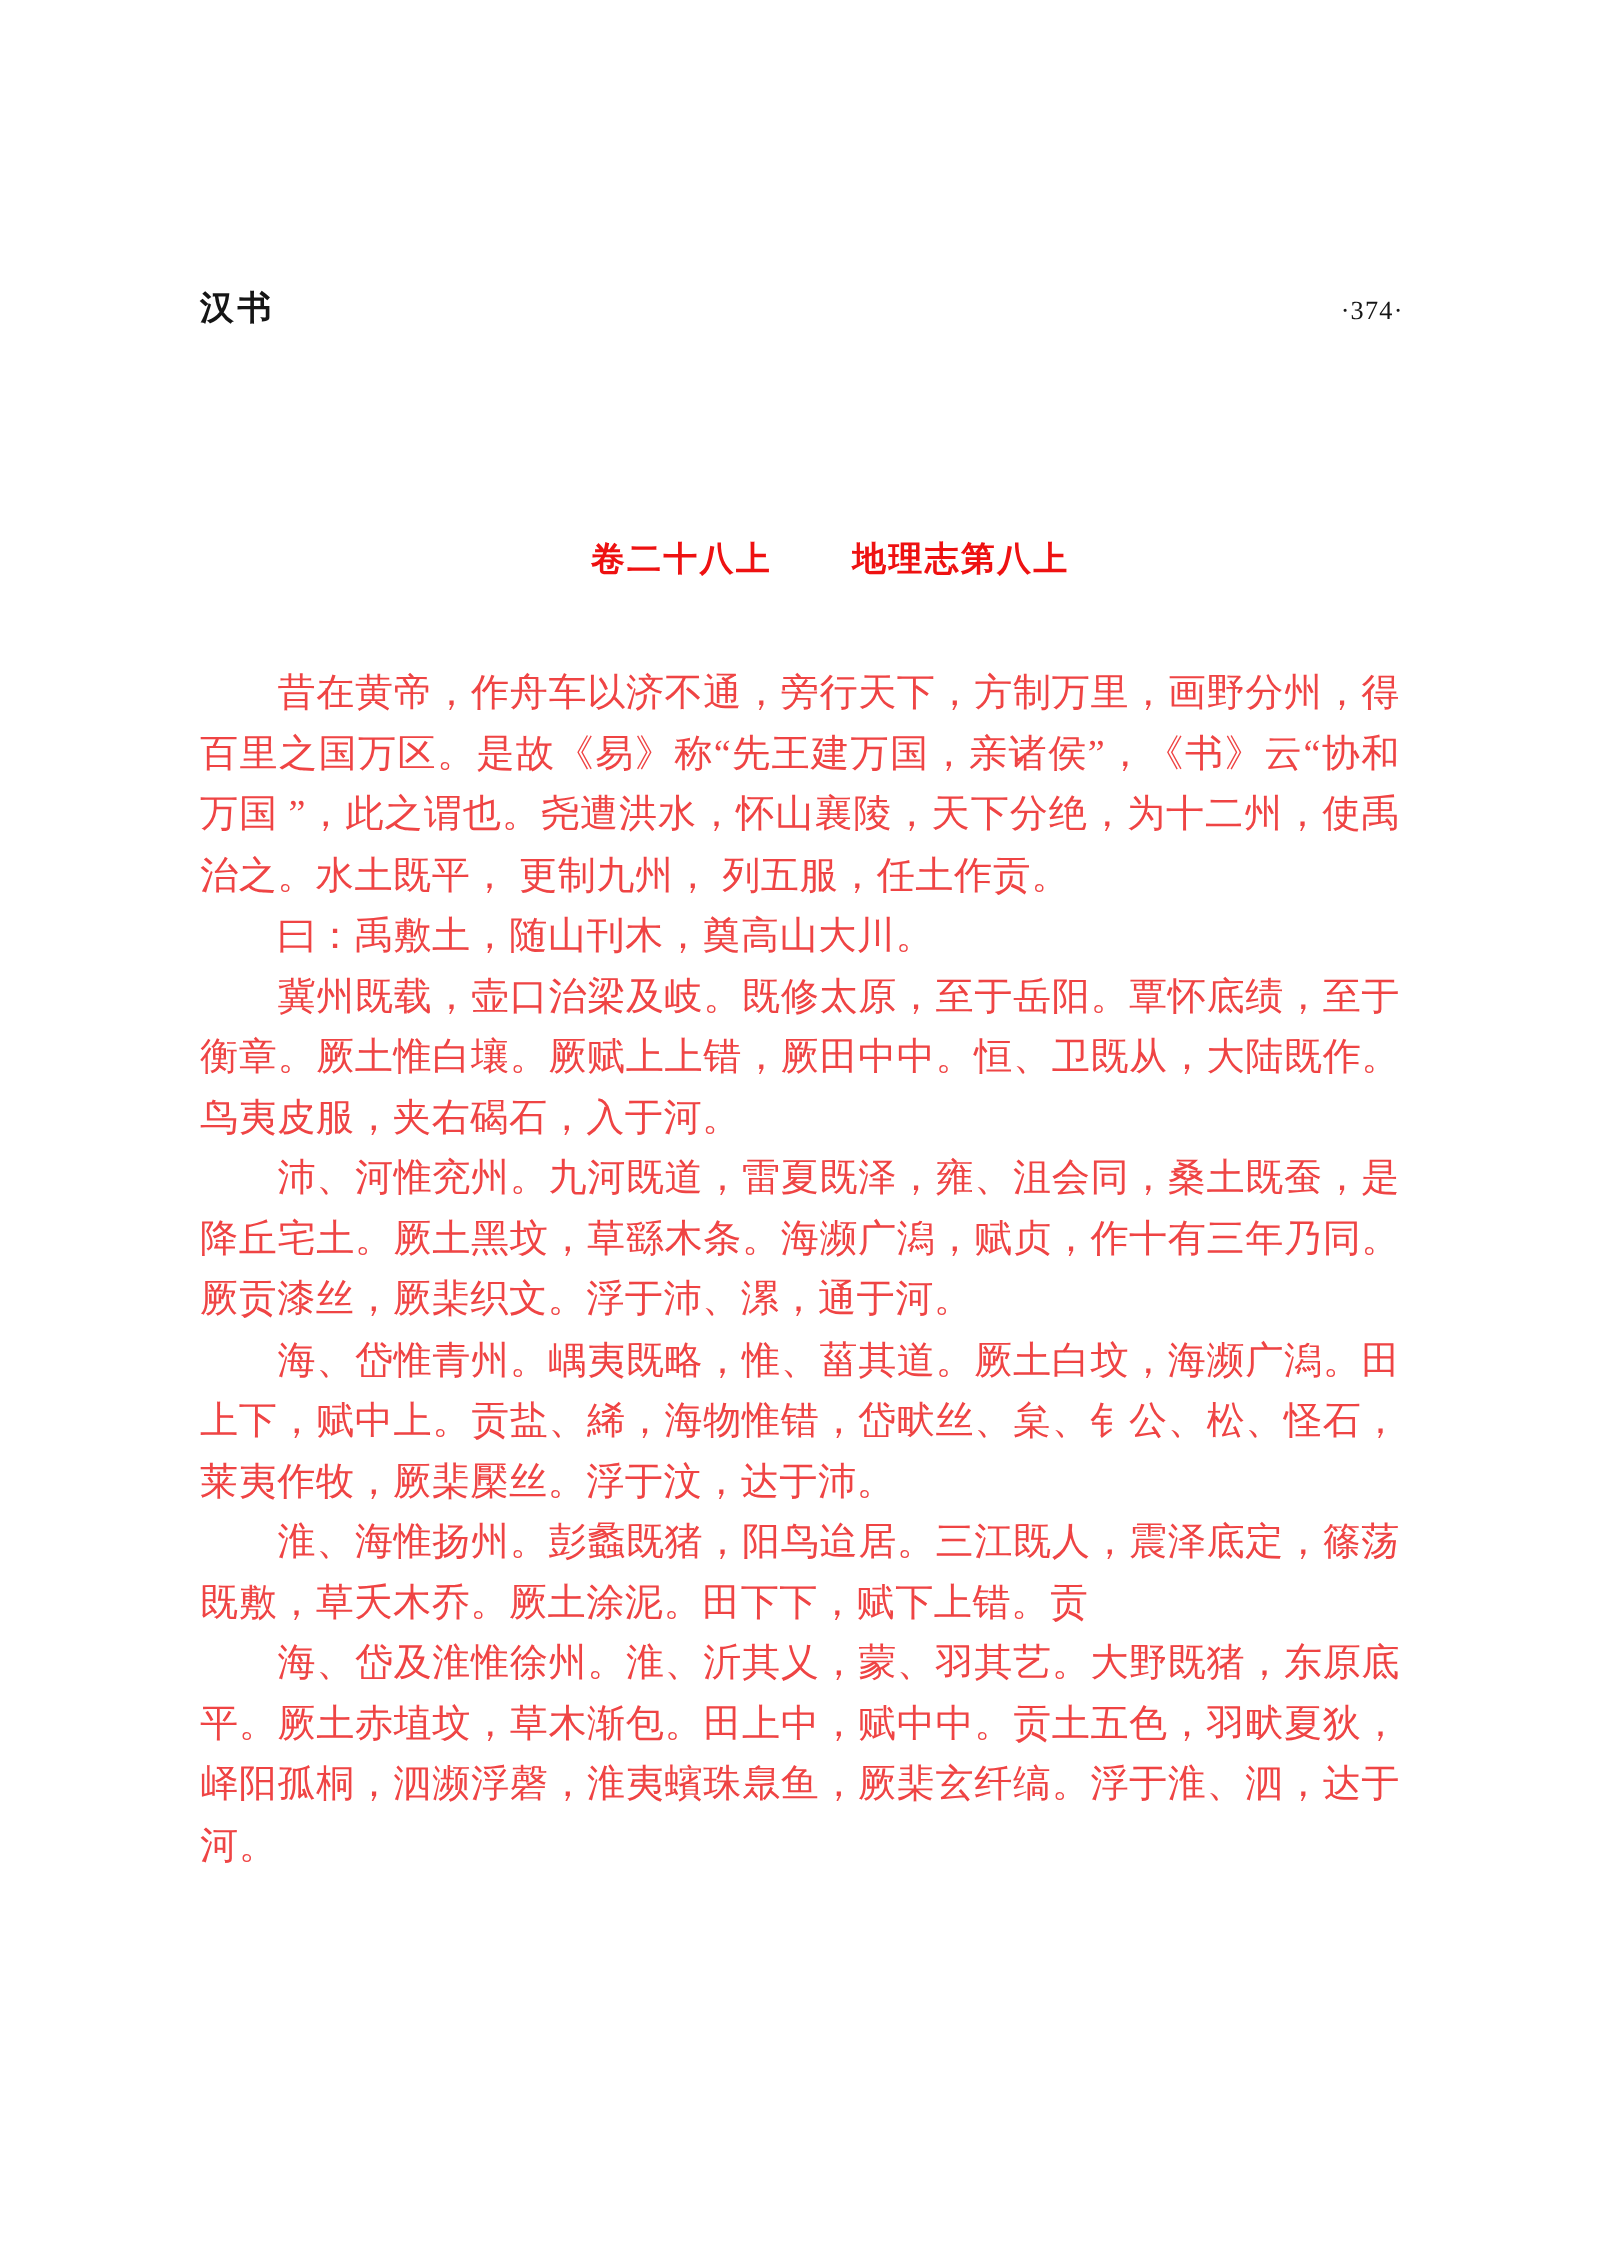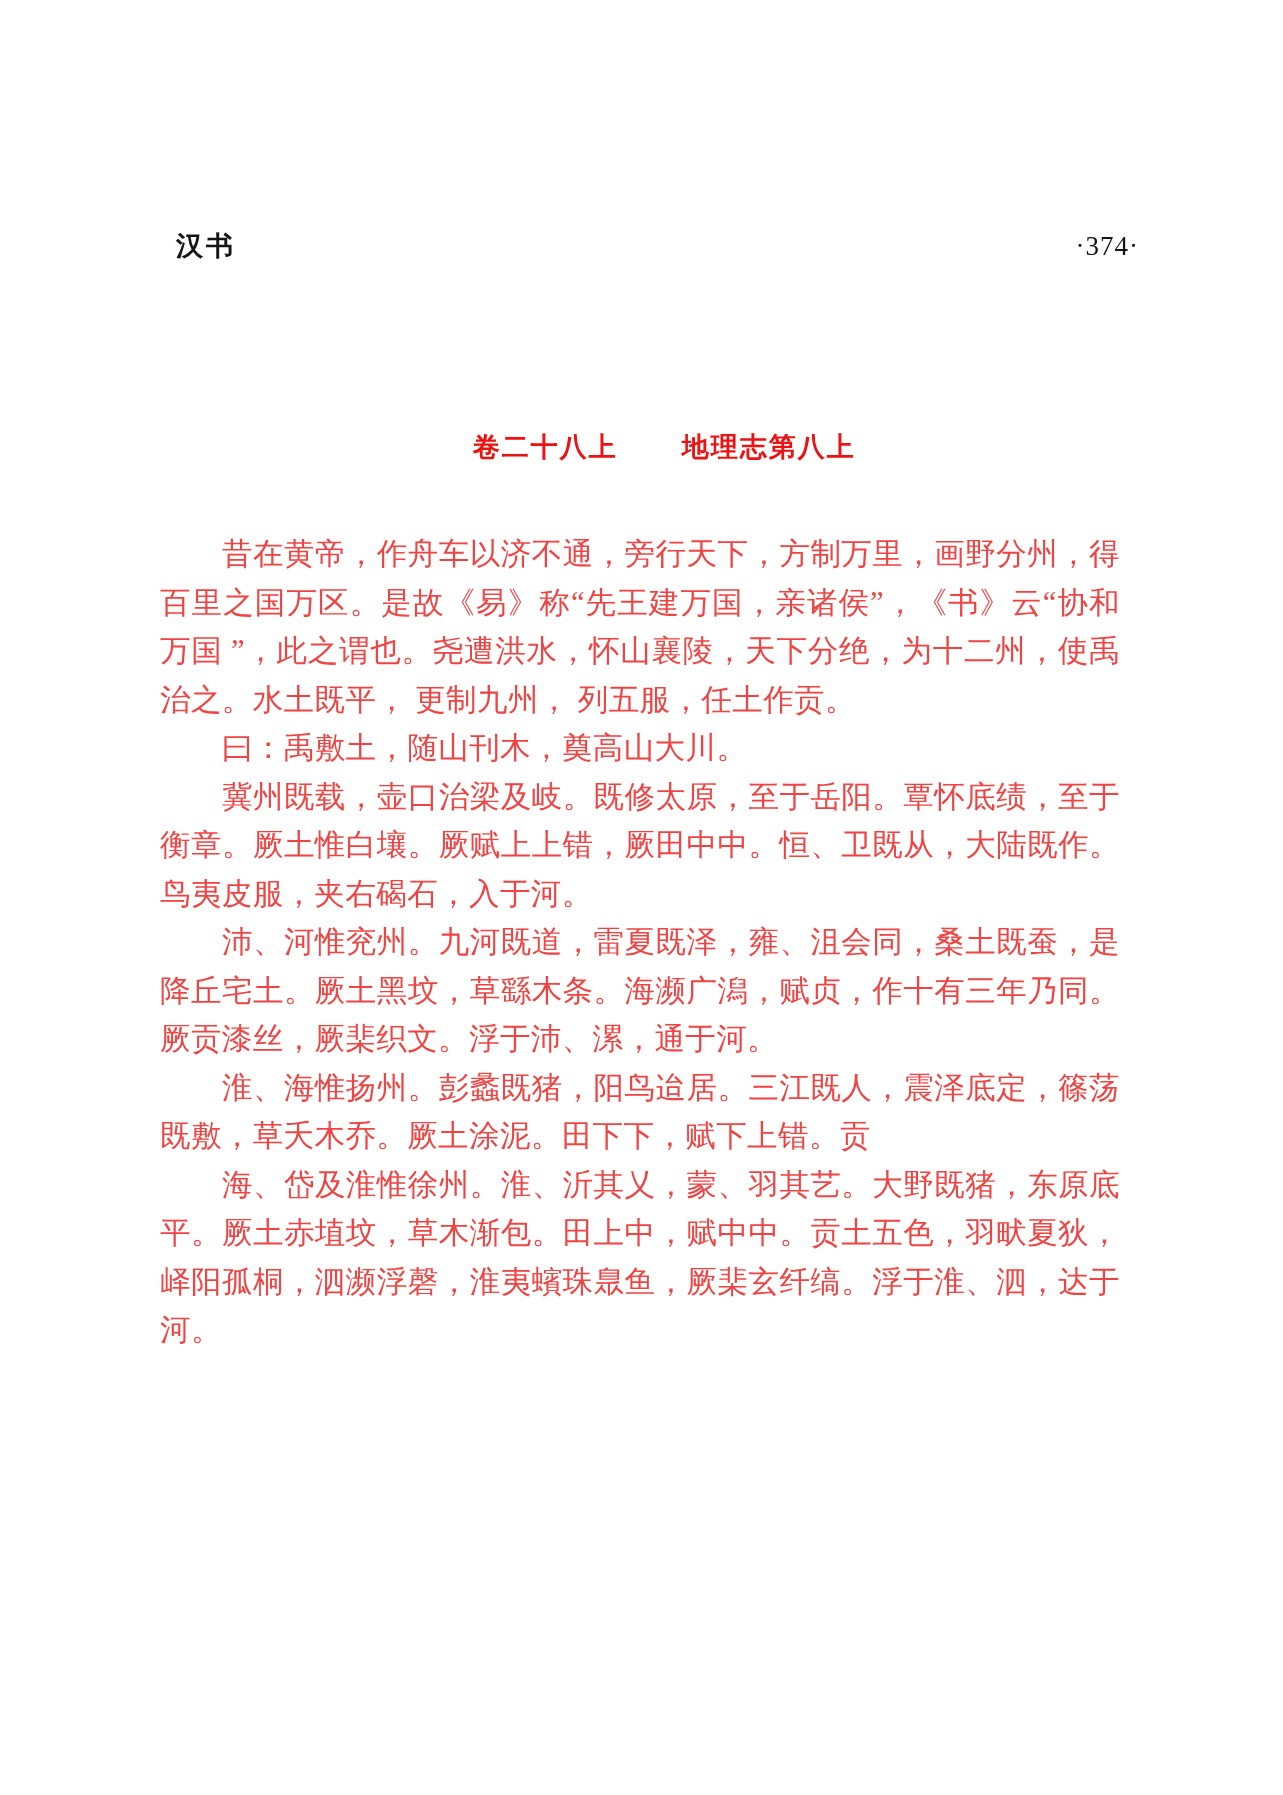--- a/index.html
+++ b/index.html
@@ -19,38 +19,38 @@
     position: absolute;
     left: 0;
     top: 0;
     width: 1283px;
     height: 1795px;
     box-sizing: border-box;
     padding: 0;
   }
   .header {
     position: absolute;
-    left: 176px;
+    left: 160px;
     top: 228px;
     width: 963px;
     height: 44px;
     display: flex;
     align-items: baseline;
     justify-content: space-between;
   }
   .header-title {
     font-family: "DejaVu Serif", "Liberation Serif", serif;
     font-weight: 700;
     font-size: 27px;
     letter-spacing: 3px;
     color: #151515;
   }
   .header-page {
     font-family: "Liberation Serif", "DejaVu Serif", serif;
-    font-size: 27px;
+    font-size: 21px;
     color: #151515;
     letter-spacing: 1px;
   }
   .chapter-title {
     position: absolute;
     left: 160px;
     top: 398px;
     width: 963px;
     text-align: center;
     color: #ee1111;
@@ -93,17 +93,18 @@
 
   <div class="chapter-title">
     <span>卷二十八上</span><span class="seg-gap"></span><span>地理志第八上</span>
   </div>
 
   <div class="body-text">
     <p class="para">昔在黄帝，作舟车以济不通，旁行天下，方制万里，画野分州，得百里之国万区。是故《易》称“先王建万国，亲诸侯”，《书》云“协和万国 ”，此之谓也。尧遭洪水，怀山襄陵，天下分绝，为十二州，使禹治之。水土既平， 更制九州， 列五服，任土作贡。</p>
     <p class="para">曰：禹敷土，随山刊木，奠高山大川。</p>
     <p class="para">冀州既载，壶口治梁及岐。既修太原，至于岳阳。覃怀底绩，至于衡章。厥土惟白壤。厥赋上上错，厥田中中。恒、卫既从，大陆既作。鸟夷皮服，夹右碣石，入于河。</p>
     <p class="para">沛、河惟兖州。九河既道，雷夏既泽，雍、沮会同，桑土既蚕，是降丘宅土。厥土黑坟，草繇木条。海濒广潟，赋贞，作十有三年乃同。厥贡漆丝，厥棐织文。浮于沛、漯，通于河。</p>
+    <p class="para">海、岱惟青州。嵎夷既略，惟、菑其道。厥土白坟，海濒广潟。田上下，赋中上。贡盐、絺，海物惟错，岱畎丝、枲、钅公、松、怪石，莱夷作牧，厥棐檿丝。浮于汶，达于沛。</p>
     <p class="para">淮、海惟扬州。彭蠡既猪，阳鸟迨居。三江既人，震泽底定，篠荡既敷，草夭木乔。厥土涂泥。田下下，赋下上错。贡</p>
     <p class="para">海、岱及淮惟徐州。淮、沂其乂，蒙、羽其艺。大野既猪，东原底平。厥土赤埴坟，草木渐包。田上中，赋中中。贡土五色，羽畎夏狄，峄阳孤桐，泗濒浮磬，淮夷蠙珠臮鱼，厥棐玄纤缟。浮于淮、泗，达于河。</p>
   </div>
 
 </div>
 
 </body></html>

